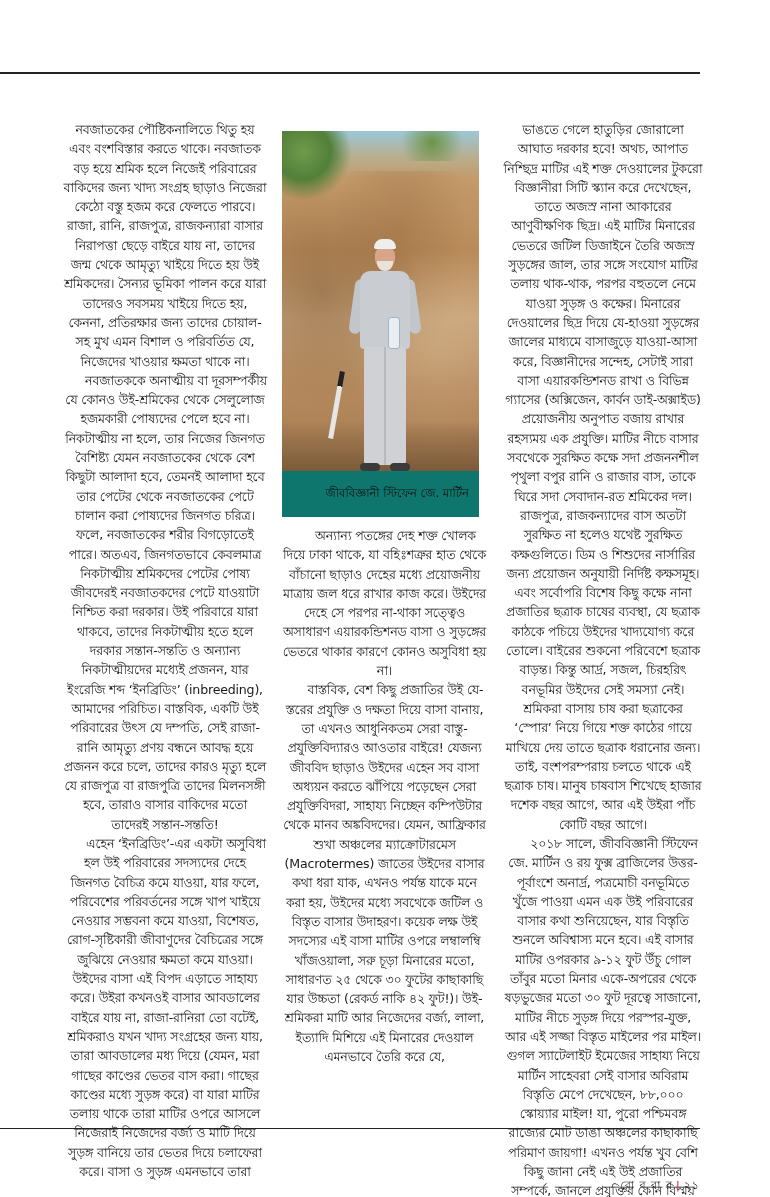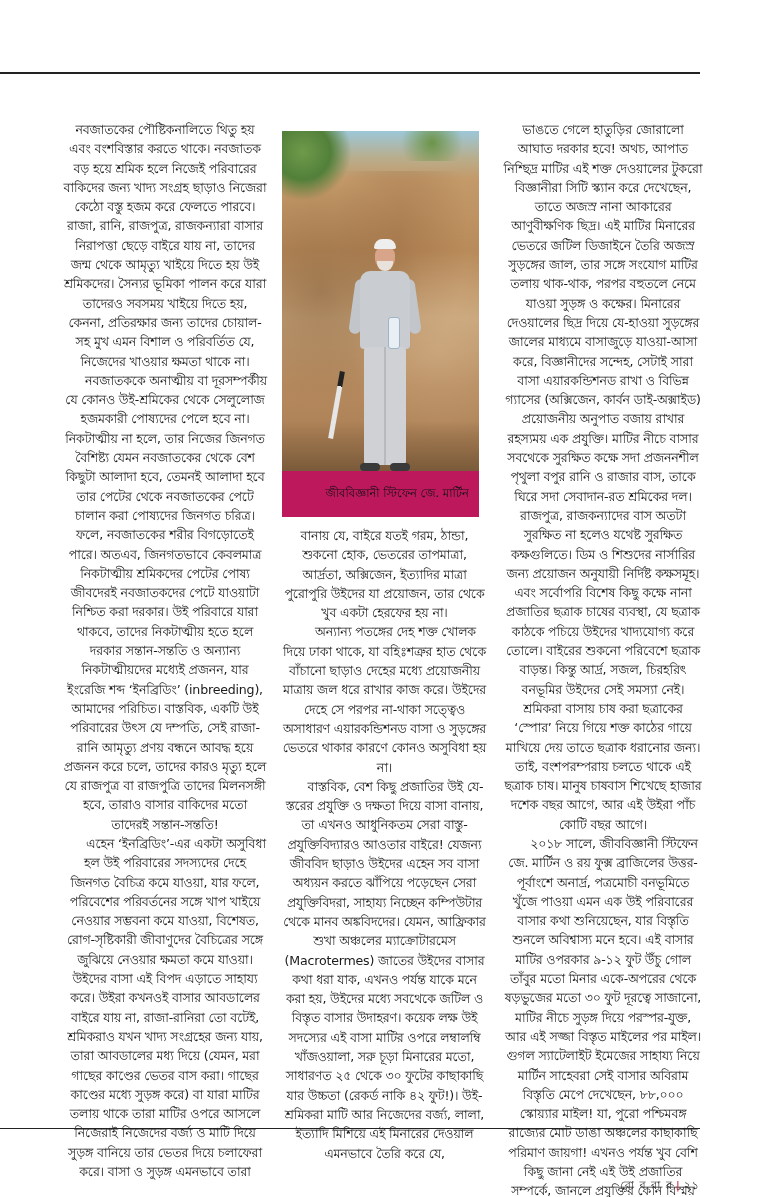--- a/index.html
+++ b/index.html
@@ -84,27 +84,26 @@
       <div class="torso"></div>
       <div class="legs"></div>
       <div class="shoe-l"></div>
       <div class="shoe-r"></div>
       <div class="face"></div>
       <div class="beard"></div>
       <div class="cap"></div>
       <div class="bottle"></div>
     </div>
   </div>
-  <div class="caption" style="background: #be185d;">
+  <div class="caption" style="background: #0f766e;">
     <span>জীববিজ্ঞানী স্টিফেন জে. মার্টিন</span>
   </div>
 </div>
 
 <div class="col" id="col-mid">
-  <p>বানায় যে, বাইরে যতই গরম, ঠান্ডা, শুকনো হোক, ভেতরের তাপমাত্রা, আর্দ্রতা, অক্সিজেন, ইত্যাদির মাত্রা পুরোপুরি উইদের যা প্রয়োজন, তার থেকে খুব একটা হেরফের হয় না।</p>
   <p class="indent">অন্যান্য পতঙ্গের দেহ শক্ত খোলক দিয়ে ঢাকা থাকে, যা বহিঃশত্রুর হাত থেকে বাঁচানো ছাড়াও দেহের মধ্যে প্রয়োজনীয় মাত্রায় জল ধরে রাখার কাজ করে। উইদের দেহে সে পরপর না-থাকা সত্ত্বেও অসাধারণ এয়ারকন্ডিশনড বাসা ও সুড়ঙ্গের ভেতরে থাকার কারণে কোনও অসুবিধা হয় না।</p>
   <p class="indent">বাস্তবিক, বেশ কিছু প্রজাতির উই যে-স্তরের প্রযুক্তি ও দক্ষতা দিয়ে বাসা বানায়, তা এখনও আধুনিকতম সেরা বাস্তু-প্রযুক্তিবিদ্যারও আওতার বাইরে! যেজন্য জীববিদ ছাড়াও উইদের এহেন সব বাসা অধ্যয়ন করতে ঝাঁপিয়ে পড়েছেন সেরা প্রযুক্তিবিদরা, সাহায্য নিচ্ছেন কম্পিউটার থেকে মানব অঙ্কবিদদের। যেমন, আফ্রিকার শুখা অঞ্চলের ম্যাক্রোটারমেস (Macrotermes) জাতের উইদের বাসার কথা ধরা যাক, এখনও পর্যন্ত যাকে মনে করা হয়, উইদের মধ্যে সবথেকে জটিল ও বিস্তৃত বাসার উদাহরণ। কয়েক লক্ষ উই সদস্যের এই বাসা মাটির ওপরে লম্বালম্বি খাঁজওয়ালা, সরু চূড়া মিনারের মতো, সাধারণত ২৫ থেকে ৩০ ফুটের কাছাকাছি যার উচ্চতা (রেকর্ড নাকি ৪২ ফুট!)। উই-শ্রমিকরা মাটি আর নিজেদের বর্জ্য, লালা, ইত্যাদি মিশিয়ে এই মিনারের দেওয়াল এমনভাবে তৈরি করে যে,</p>
 </div>
 
 <div class="col" id="col-right">
   <p>ভাঙতে গেলে হাতুড়ির জোরালো আঘাত দরকার হবে! অথচ, আপাত নিশ্ছিদ্র মাটির এই শক্ত দেওয়ালের টুকরো বিজ্ঞানীরা সিটি স্ক্যান করে দেখেছেন, তাতে অজস্র নানা আকারের আণুবীক্ষণিক ছিদ্র। এই মাটির মিনারের ভেতরে জটিল ডিজাইনে তৈরি অজস্র সুড়ঙ্গের জাল, তার সঙ্গে সংযোগ মাটির তলায় থাক-থাক, পরপর বহুতলে নেমে যাওয়া সুড়ঙ্গ ও কক্ষের। মিনারের দেওয়ালের ছিদ্র দিয়ে যে-হাওয়া সুড়ঙ্গের জালের মাধ্যমে বাসাজুড়ে যাওয়া-আসা করে, বিজ্ঞানীদের সন্দেহ, সেটাই সারা বাসা এয়ারকন্ডিশনড রাখা ও বিভিন্ন গ্যাসের (অক্সিজেন, কার্বন ডাই-অক্সাইড) প্রয়োজনীয় অনুপাত বজায় রাখার রহস্যময় এক প্রযুক্তি। মাটির নীচে বাসার সবথেকে সুরক্ষিত কক্ষে সদা প্রজননশীল পৃথুলা বপুর রানি ও রাজার বাস, তাকে ঘিরে সদা সেবাদান-রত শ্রমিকের দল। রাজপুত্র, রাজকন্যাদের বাস অতটা সুরক্ষিত না হলেও যথেষ্ট সুরক্ষিত কক্ষগুলিতে। ডিম ও শিশুদের নার্সারির জন্য প্রয়োজন অনুযায়ী নির্দিষ্ট কক্ষসমূহ। এবং সর্বোপরি বিশেষ কিছু কক্ষে নানা প্রজাতির ছত্রাক চাষের ব্যবস্থা, যে ছত্রাক কাঠকে পচিয়ে উইদের খাদ্যযোগ্য করে তোলে। বাইরের শুকনো পরিবেশে ছত্রাক বাড়ন্ত। কিন্তু আর্দ্র, সজল, চিরহরিৎ বনভূমির উইদের সেই সমস্যা নেই। শ্রমিকরা বাসায় চাষ করা ছত্রাকের ‘স্পোর’ নিয়ে গিয়ে শক্ত কাঠের গায়ে মাখিয়ে দেয় তাতে ছত্রাক ধরানোর জন্য। তাই, বংশপরম্পরায় চলতে থাকে এই ছত্রাক চাষ। মানুষ চাষবাস শিখেছে হাজার দশেক বছর আগে, আর এই উইরা পাঁচ কোটি বছর আগে।</p>
   <p class="indent">২০১৮ সালে, জীববিজ্ঞানী স্টিফেন জে. মার্টিন ও রয় ফুক্স ব্রাজিলের উত্তর-পূর্বাংশে অনার্দ্র, পত্রমোচী বনভূমিতে খুঁজে পাওয়া এমন এক উই পরিবারের বাসার কথা শুনিয়েছেন, যার বিস্তৃতি শুনলে অবিশ্বাস্য মনে হবে। এই বাসার মাটির ওপরকার ৯-১২ ফুট উঁচু গোল তাঁবুর মতো মিনার একে-অপরের থেকে ষড়ভুজের মতো ৩০ ফুট দূরত্বে সাজানো, মাটির নীচে সুড়ঙ্গ দিয়ে পরস্পর-যুক্ত, আর এই সজ্জা বিস্তৃত মাইলের পর মাইল। গুগল স্যাটেলাইট ইমেজের সাহায্য নিয়ে মার্টিন সাহেবরা সেই বাসার অবিরাম বিস্তৃতি মেপে দেখেছেন, ৮৮,০০০ স্কোয়্যার মাইল! যা, পুরো পশ্চিমবঙ্গ রাজ্যের মোট ডাঙা অঞ্চলের কাছাকাছি পরিমাণ জায়গা! এখনও পর্যন্ত খুব বেশি কিছু জানা নেই এই উই প্রজাতির সম্পর্কে, জানলে প্রযুক্তির কোন বিস্ময় উদ্ঘাটিত হবে, কে জানে!</p>
 </div>
 
 <div class="rule-bottom"></div>

